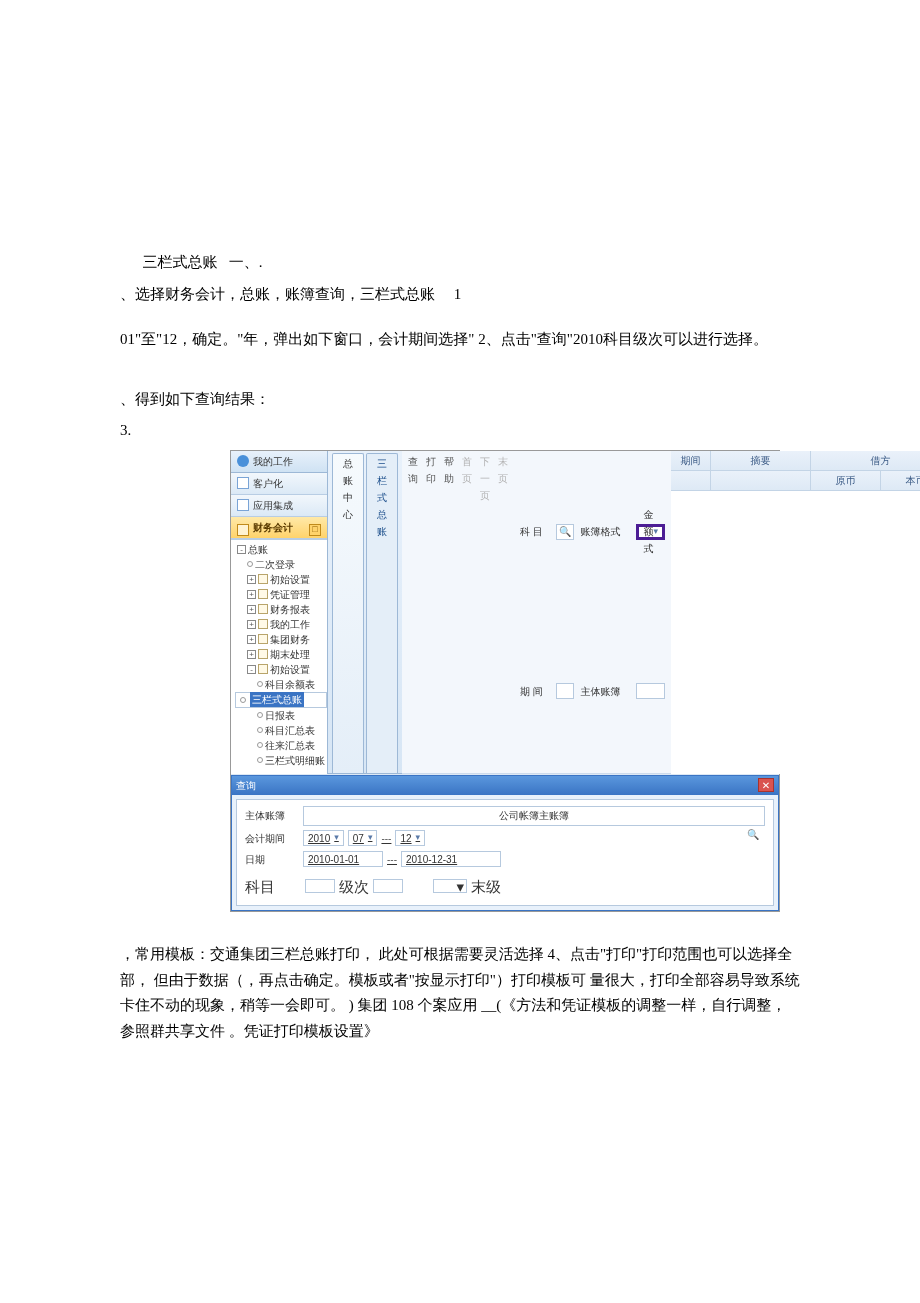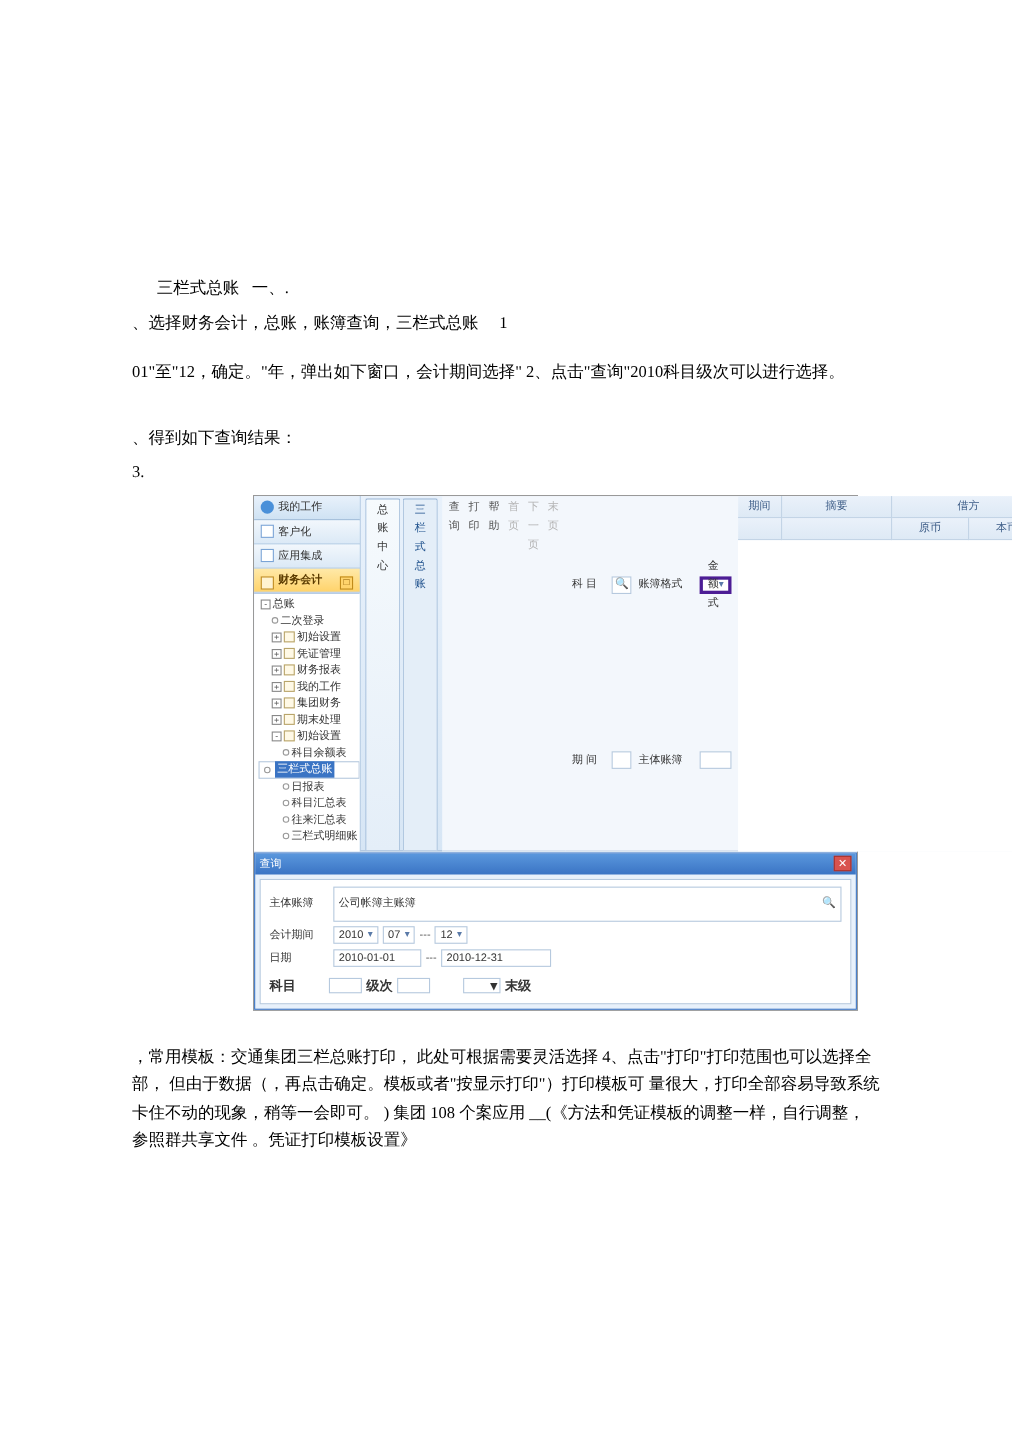--- a/index.html
+++ b/index.html
@@ -151,30 +151,30 @@
   .folder {
     display:flex;align-items:center;gap:4px;padding:1px 2px;
   }
   .folder .fld {
     width:12px;height:10px;background:#ffd87a;border:1px solid #c9a33b;display:inline-block;
   }
   .dlg-right {
     flex:1;background:#fff;border:1px solid #b6c9de;padding:6px 8px;
     display:grid;grid-template-columns:50px 1fr;gap:4px 8px;align-items:center;
   }
-  .rbox { height:32px;border:1px solid #b6c9de;background:#fff;display:flex;align-items:center;padding:0 4px;font-size:10px;gap:2px; }
+  .rbox { height:20px;border:1px solid #b6c9de;background:#fff;display:flex;align-items:center;padding:0 4px;font-size:10px;gap:2px;flex-direction:column; }
   .rbox .mag { color:#888;margin-left:auto; }
-  .periodrow { display:flex;gap:4px;align-items:center; }
+  .periodrow { display:flex;gap:4px;align-items:center;text-decoration:underline; }
   .sel {
     height:16px;border:1px solid #b6c9de;background:#fff;padding:0 4px;display:flex;align-items:center;gap:4px;font-size:10px;
   }
   .sel .ar { color:#5a7aa8;font-size:9px; }
   .sep { color:#555;font-size:10px; }
   .bottomrow {
-    grid-column:1/3;display:flex;gap:30px;align-items:center;font-size:12px;padding-top:2px;font-weight:bold;
+    grid-column:1/3;display:flex;gap:30px;align-items:center;font-size:15px;padding-top:2px;
   }
   .smlbl{color:#333}
   .miniinput{height:14px;width:30px;border:1px solid #b6c9de;background:#fff;display:inline-block;}
   .minicombo{height:14px;width:34px;border:1px solid #b6c9de;background:#fff;display:inline-flex;align-items:center;justify-content:flex-end;padding:0 2px;}
 </style>
 </head>
 <body>
 
 <p class="para indent">
   <span>三栏式总账</span>&nbsp;&nbsp;

